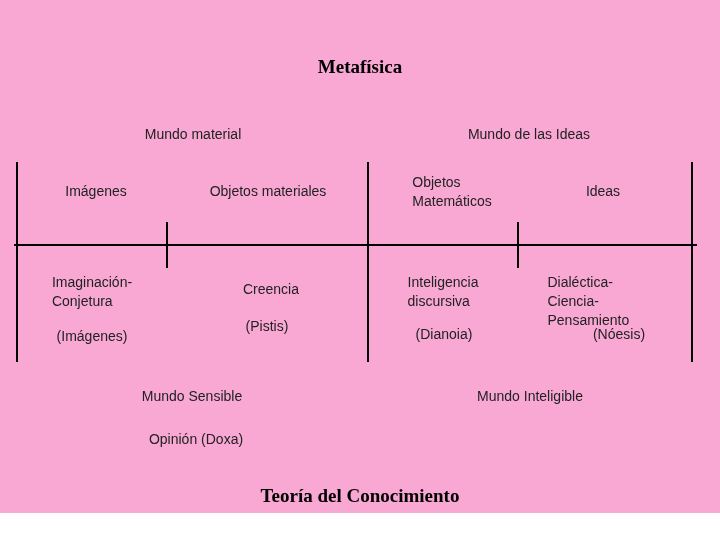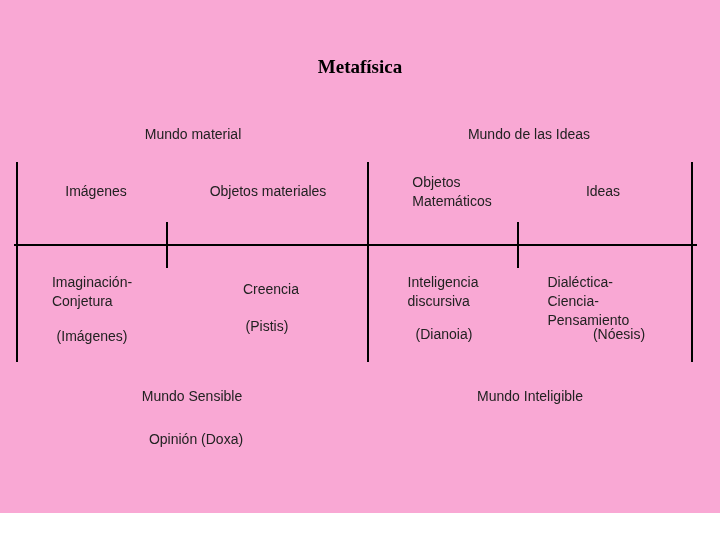--- a/index.html
+++ b/index.html
@@ -53,14 +53,15 @@
     <div class="label" style="left:92px;top:327px">(Imágenes)</div>
     <div class="label" style="left:267px;top:317px">(Pistis)</div>
     <div class="label" style="left:444px;top:325px">(Dianoia)</div>
     <div class="label" style="left:619px;top:325px">(Nóesis)</div>
   </div>
 
   <div class="label" style="left:530px;top:387px">Mundo Inteligible</div>
   <div class="label" style="left:192px;top:387px">Mundo Sensible</div>
   <div class="label" style="left:196px;top:430px">Opinión (Doxa)</div>
 
+  <div class="serif-title" style="left:360px;top:484px">Teoría del Conocimiento</div>
 
 </div>
 
 </body></html>

